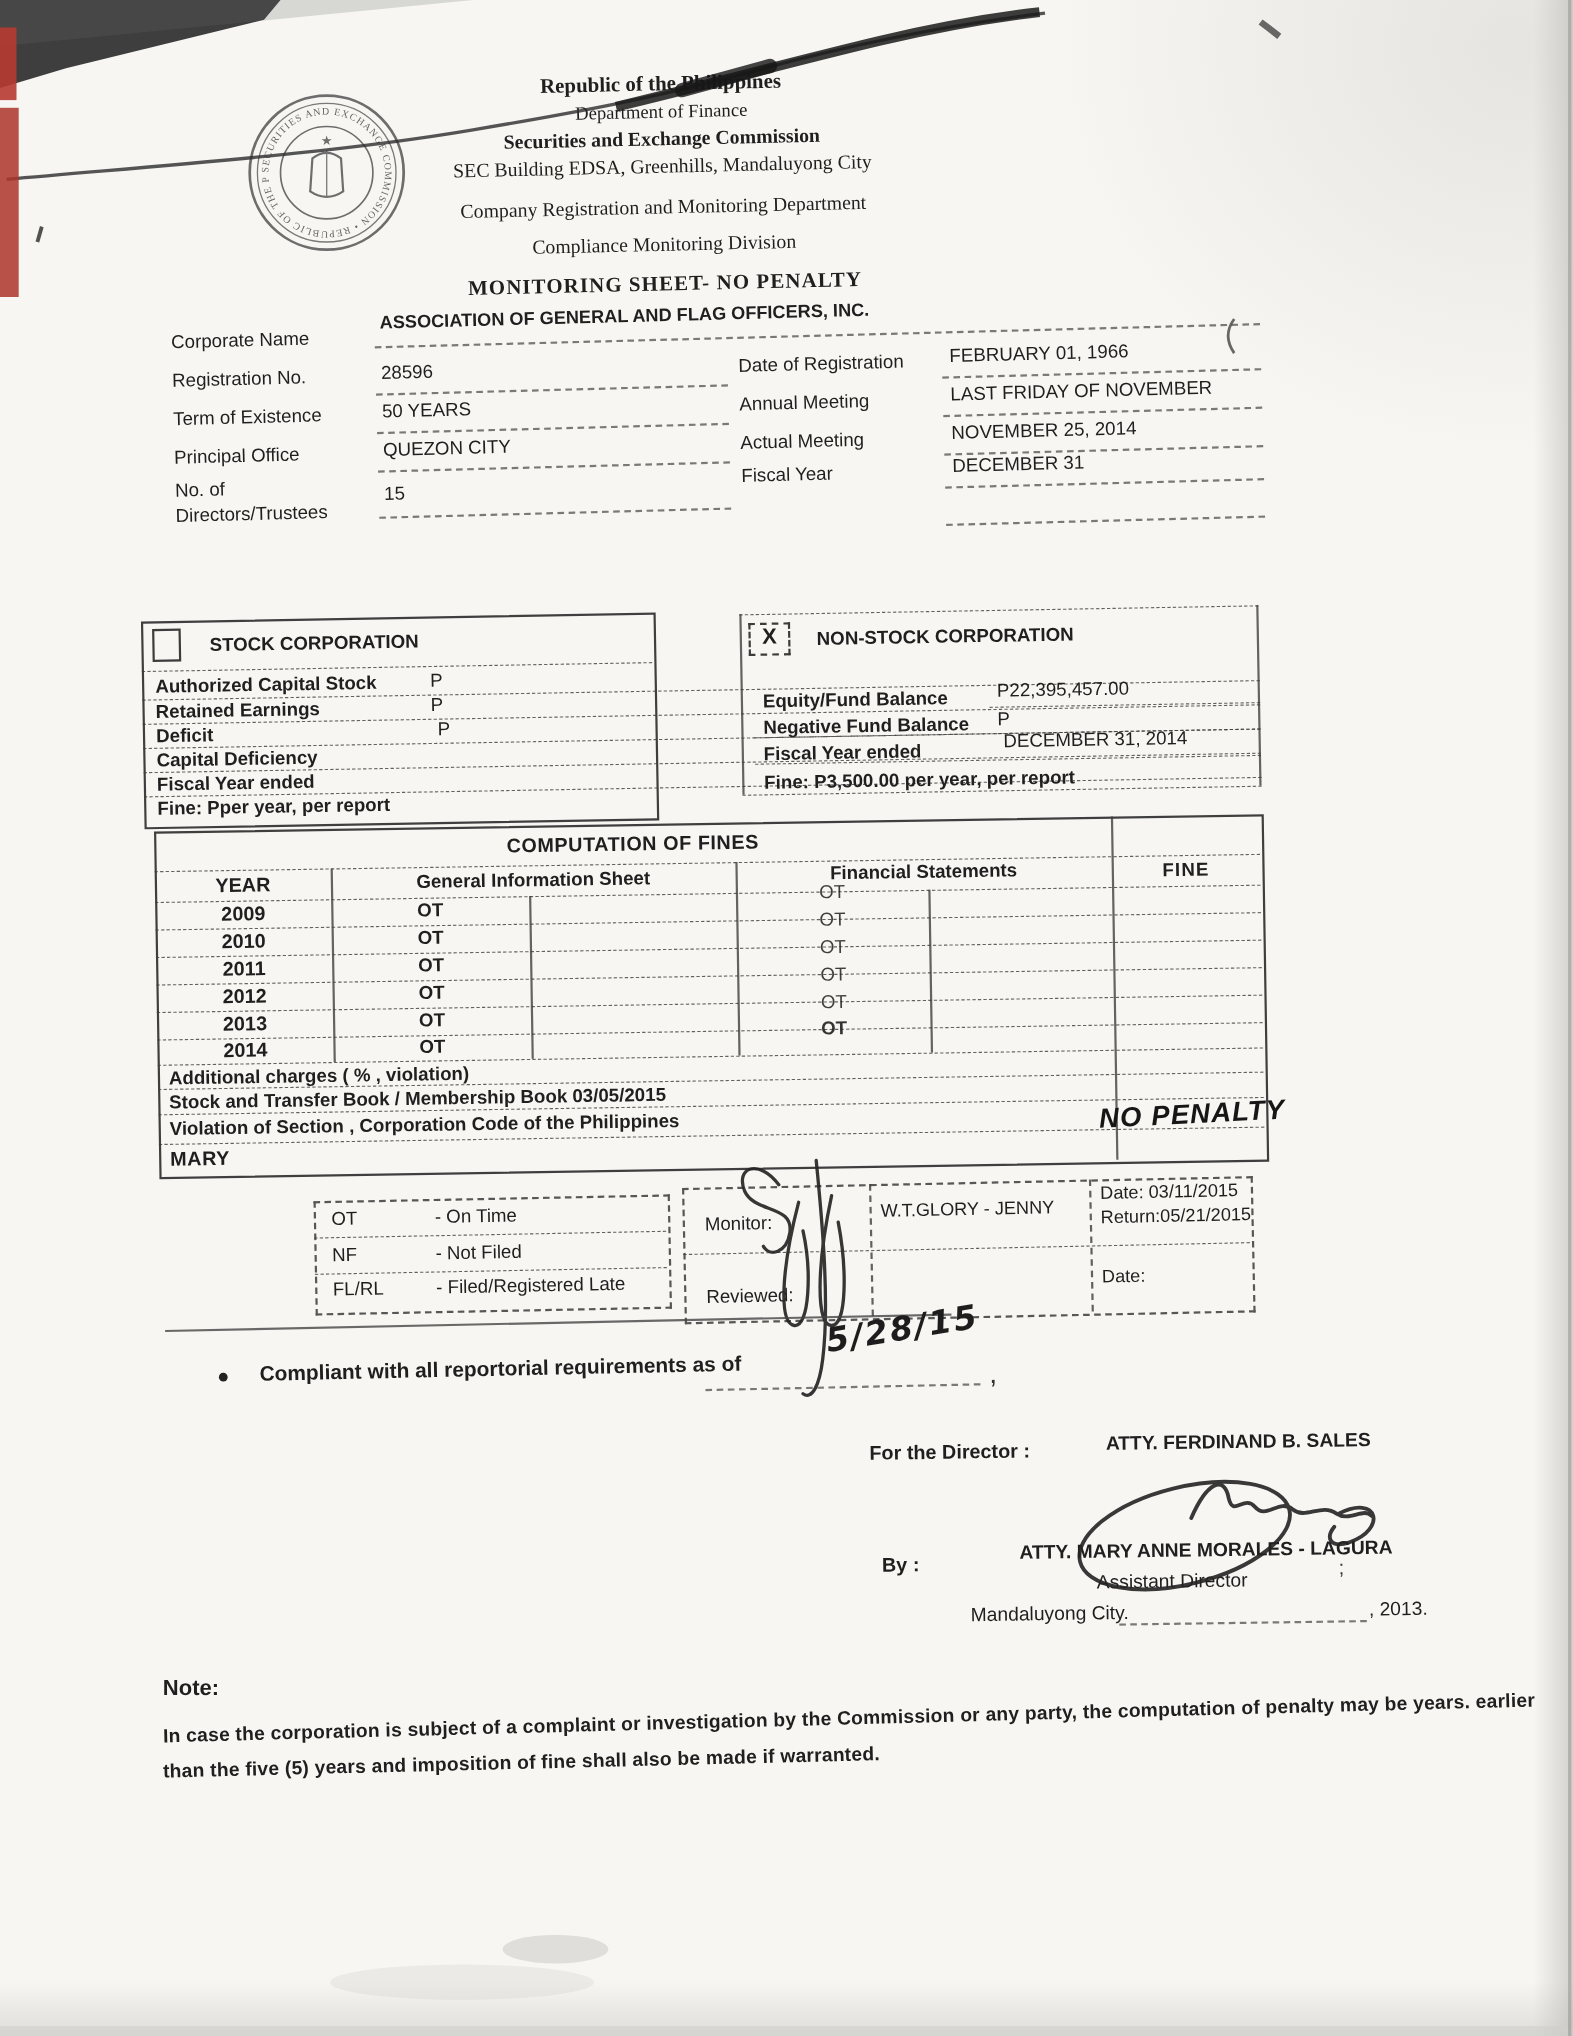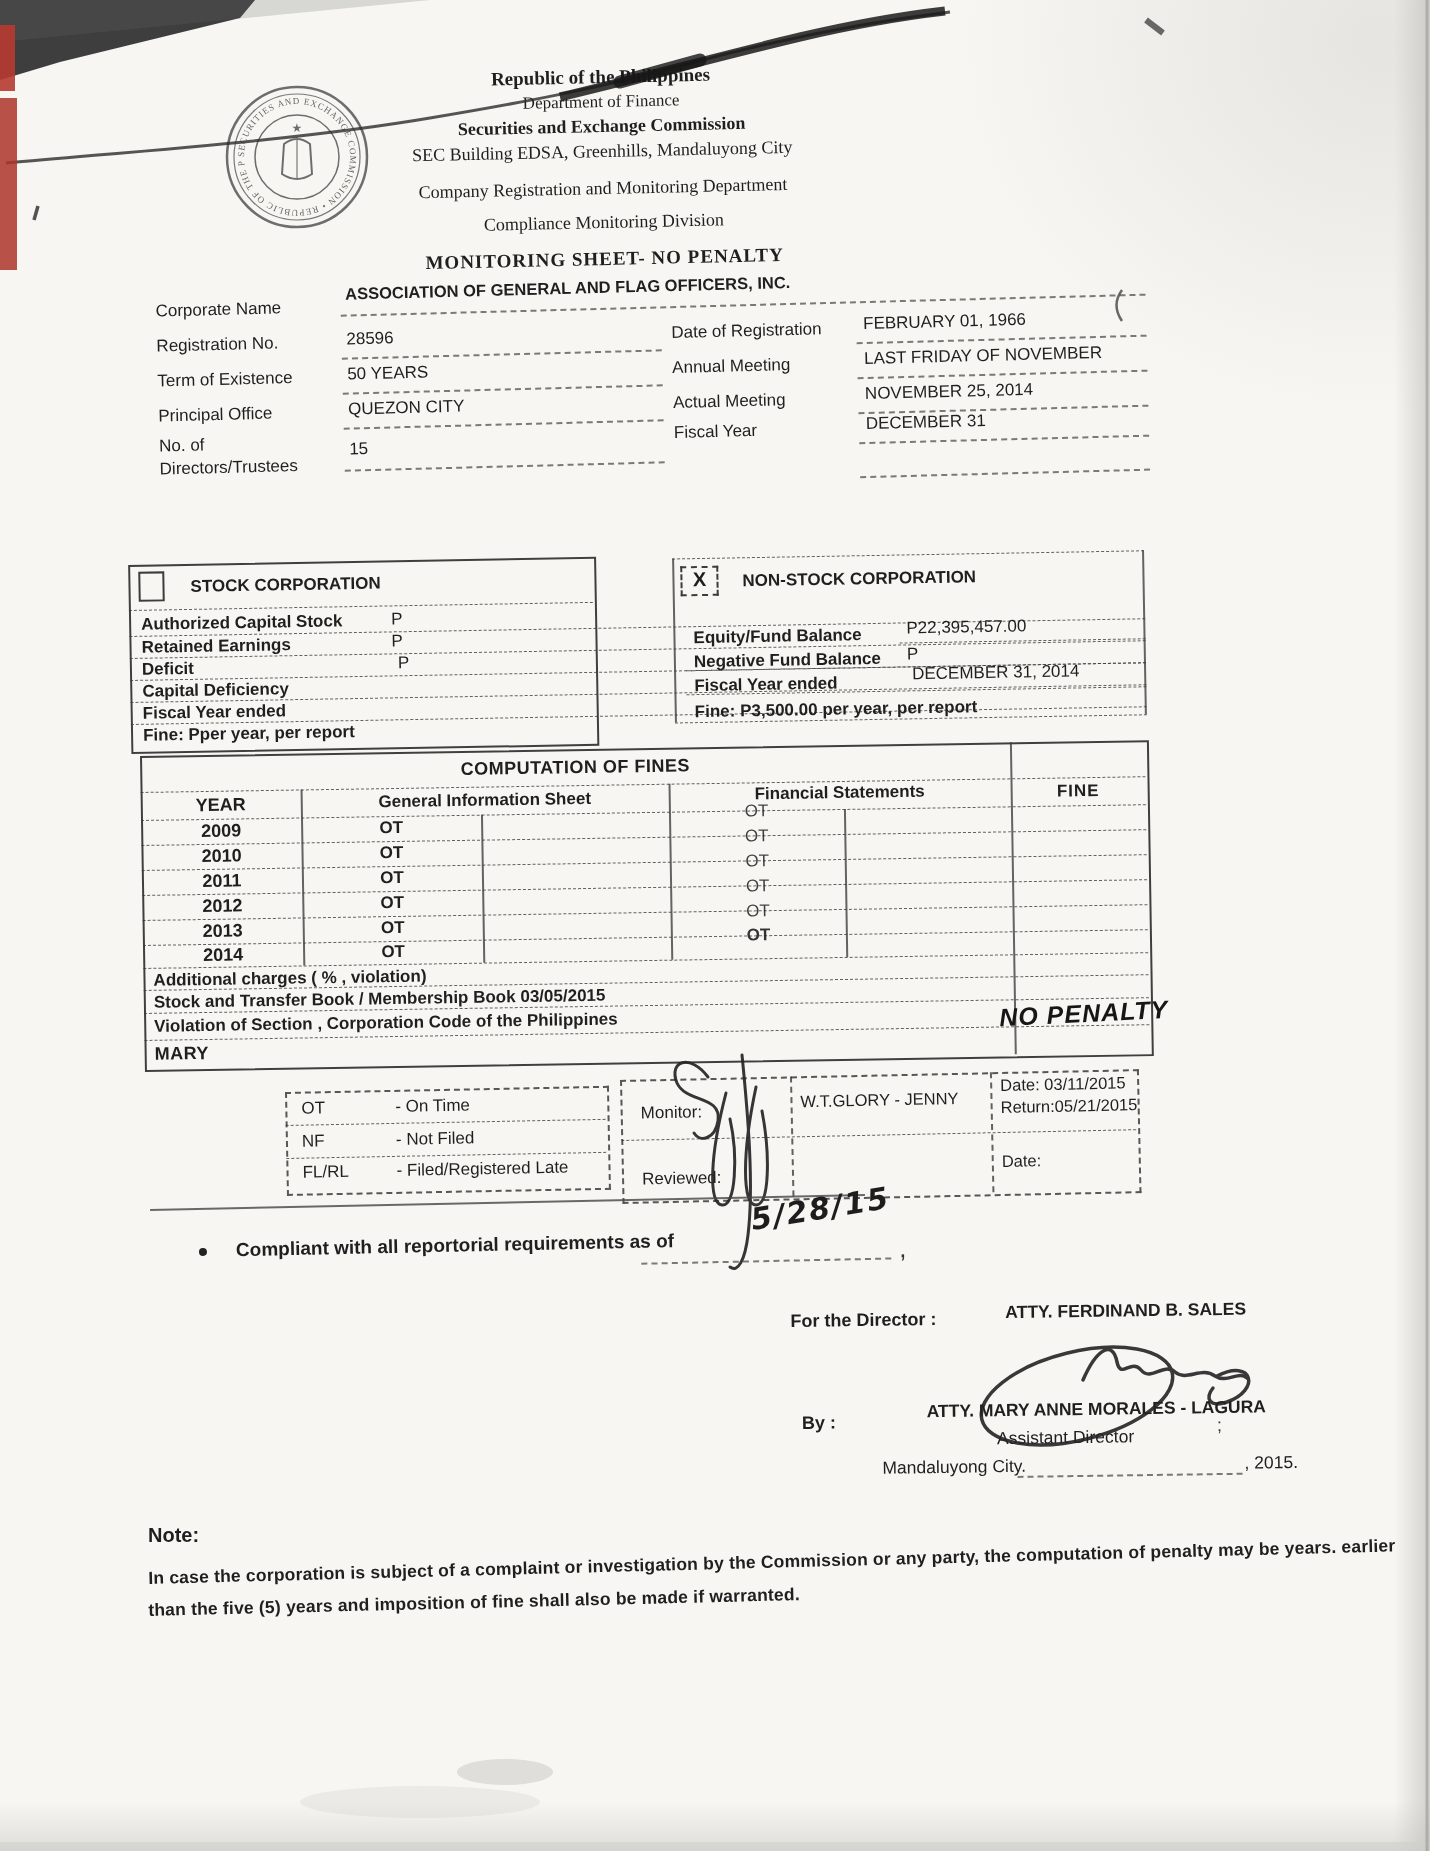--- a/index.html
+++ b/index.html
@@ -252,21 +252,21 @@
 
   <div id="signoff" class="sec">
     <div class="abs b fs18" style="left:140px;top:18px;">For the Director :</div>
     <div class="abs b" style="left:355px;top:12px;font-size:17.5px;white-space:nowrap;">ATTY. FERDINAND B. SALES</div>
     <div class="abs b fs18" style="left:150px;top:120px;">By :</div>
     <div class="abs b" style="left:275px;top:110px;font-size:17.5px;white-space:nowrap;">ATTY. MARY ANNE MORALES - LAGURA</div>
     <div class="abs" style="left:345px;top:138px;font-size:17.5px;">Assistant Director</div>
     <div class="abs" style="left:565px;top:128px;font-size:18px;color:#333;">;</div>
     <div class="abs" style="left:230px;top:166px;font-size:17.5px;">Mandaluyong City.</div>
     <div class="dl" style="left:365px;top:186px;width:225px;"></div>
-    <div class="abs" style="left:592px;top:166px;font-size:17.5px;">, 2015.</div>
+    <div class="abs" style="left:592px;top:166px;font-size:17.5px;">, 2013.</div>
   </div>
 
   <div class="abs" style="left:965px;top:1318px;width:290px;height:140px;">
     <svg width="290" height="140" viewBox="0 0 290 140">
       <g stroke="#242424" stroke-width="3.5" fill="none" stroke-linecap="round" opacity=".9">
         <ellipse cx="112" cy="78" rx="98" ry="44" transform="rotate(-14 112 78)"></ellipse>
         <path d="M118,62 C132,30 148,22 152,44 C156,62 166,40 176,52 C186,64 198,44 210,54 C222,64 236,48 250,58 C262,66 274,52 282,60"></path>
         <path d="M252,58 C288,40 296,72 262,84 C244,90 240,80 248,70"></path>
       </g>
     </svg>

